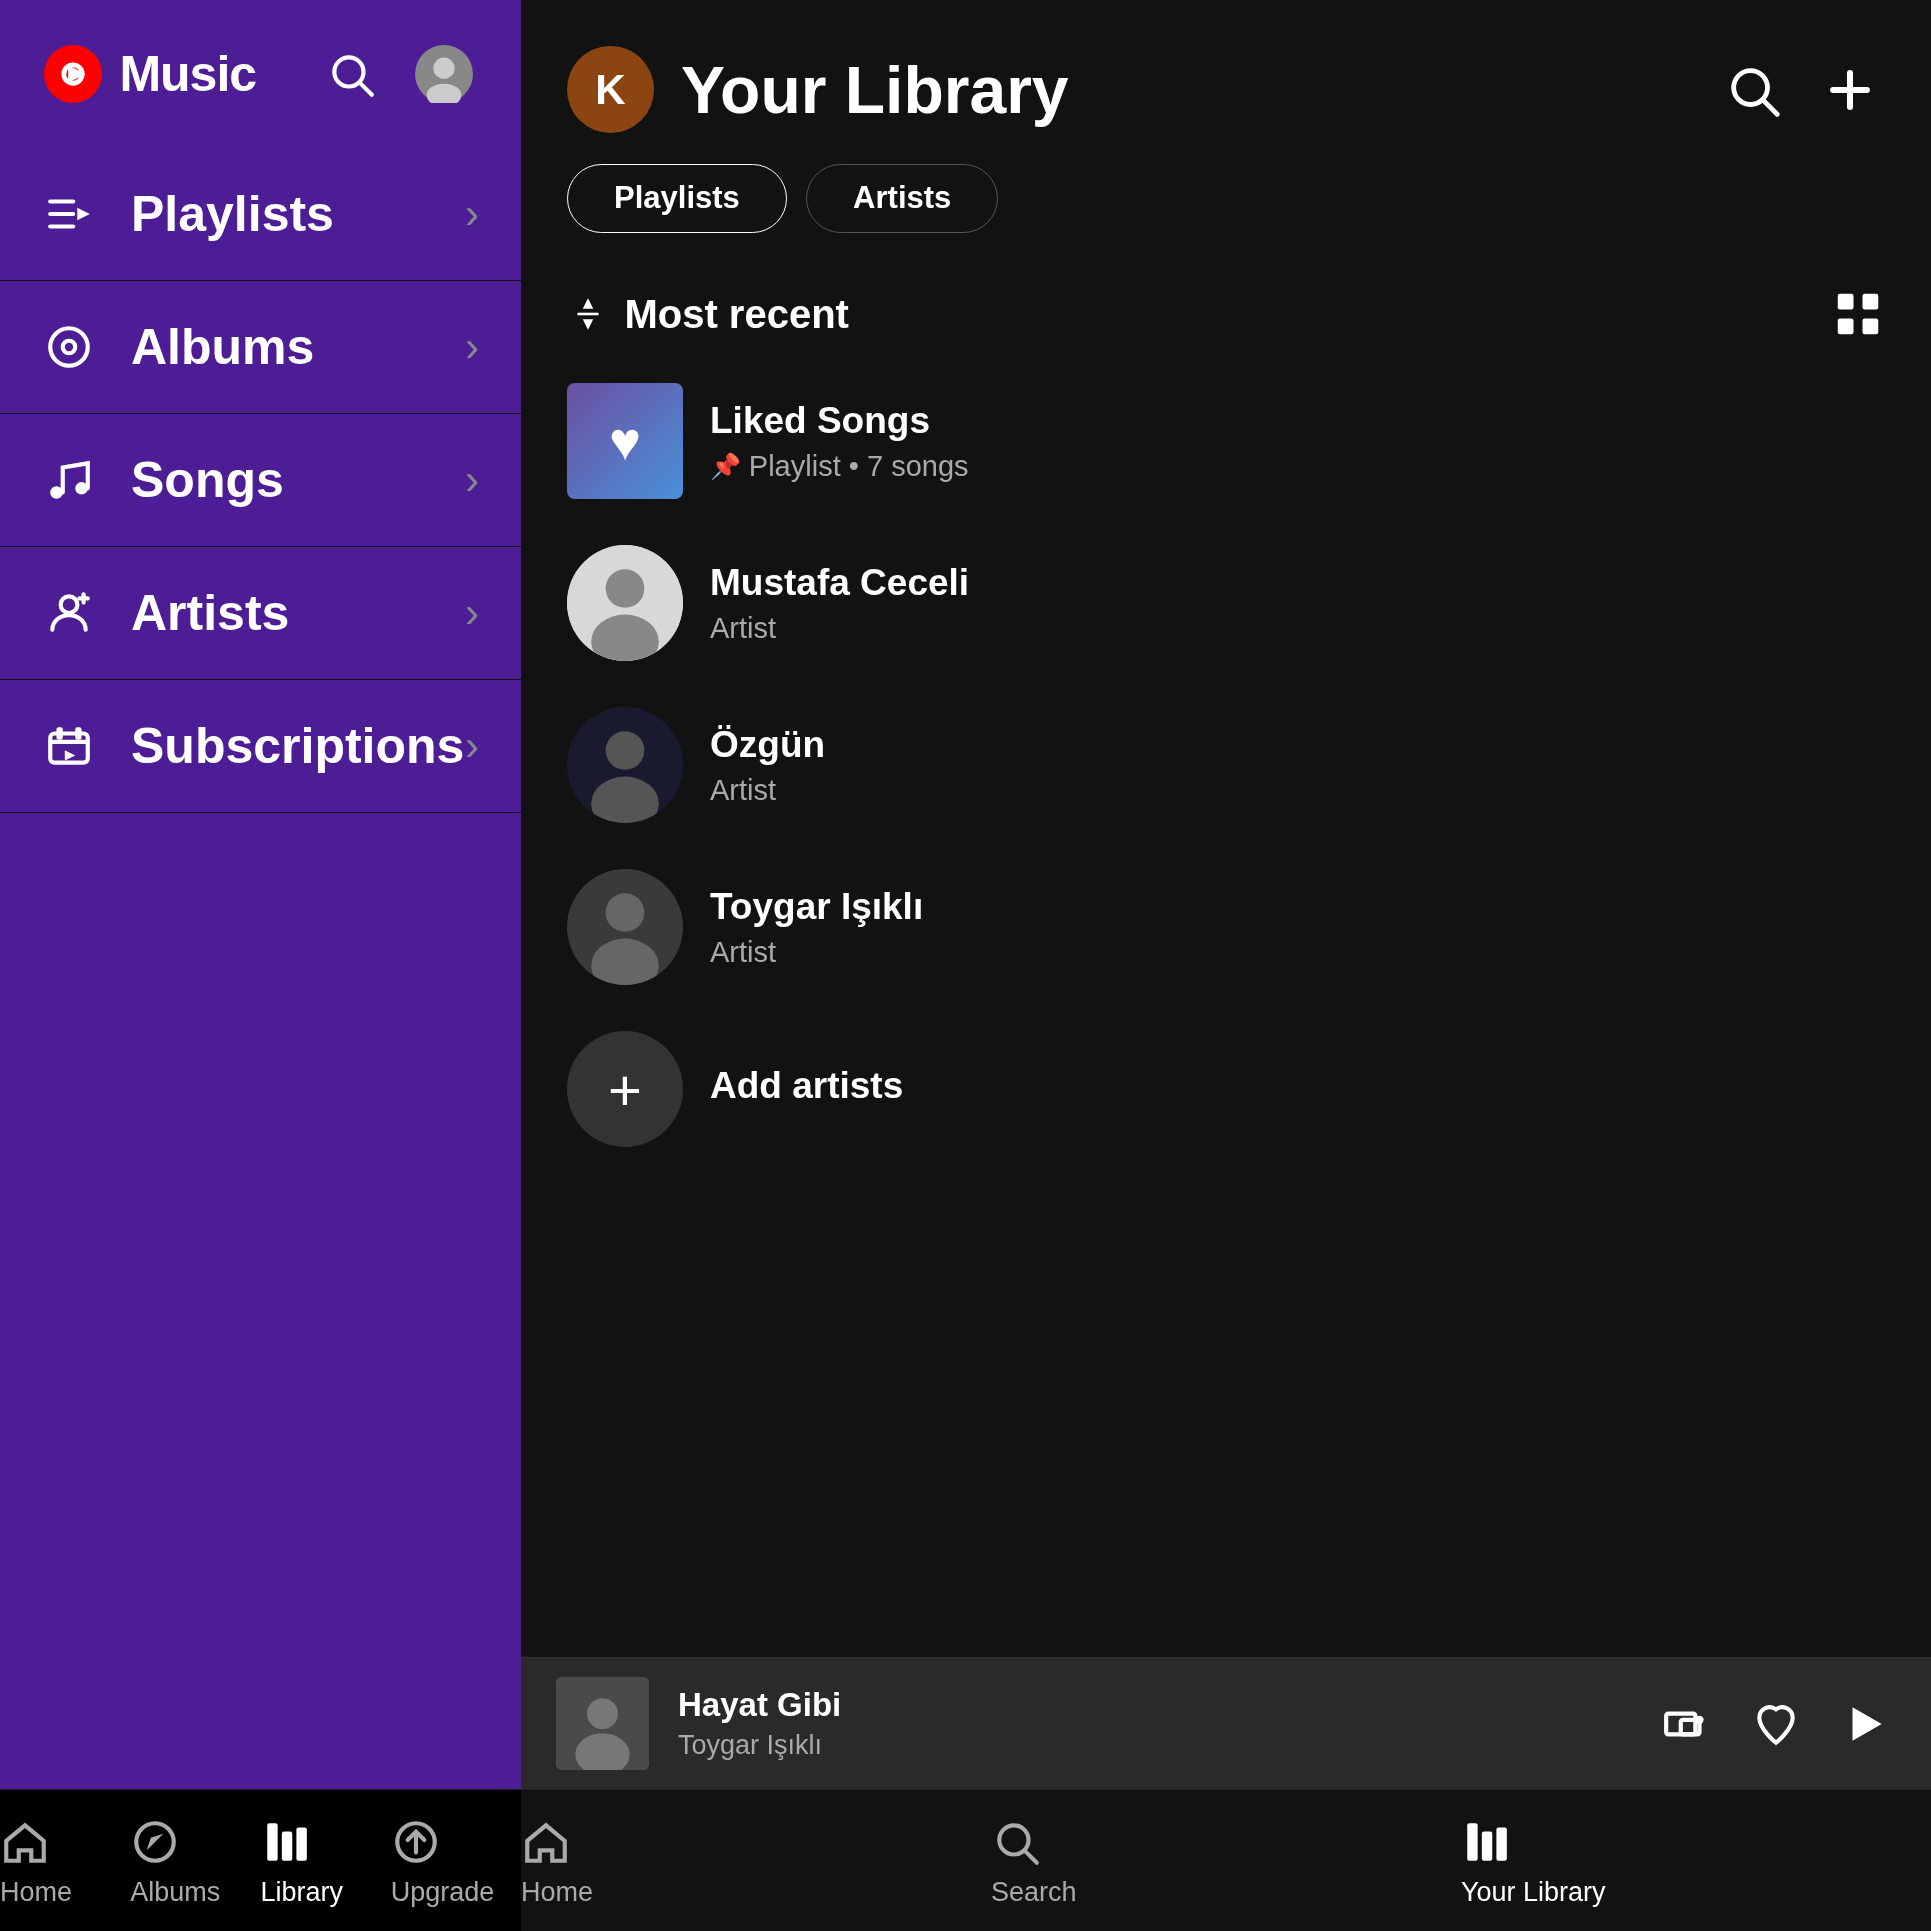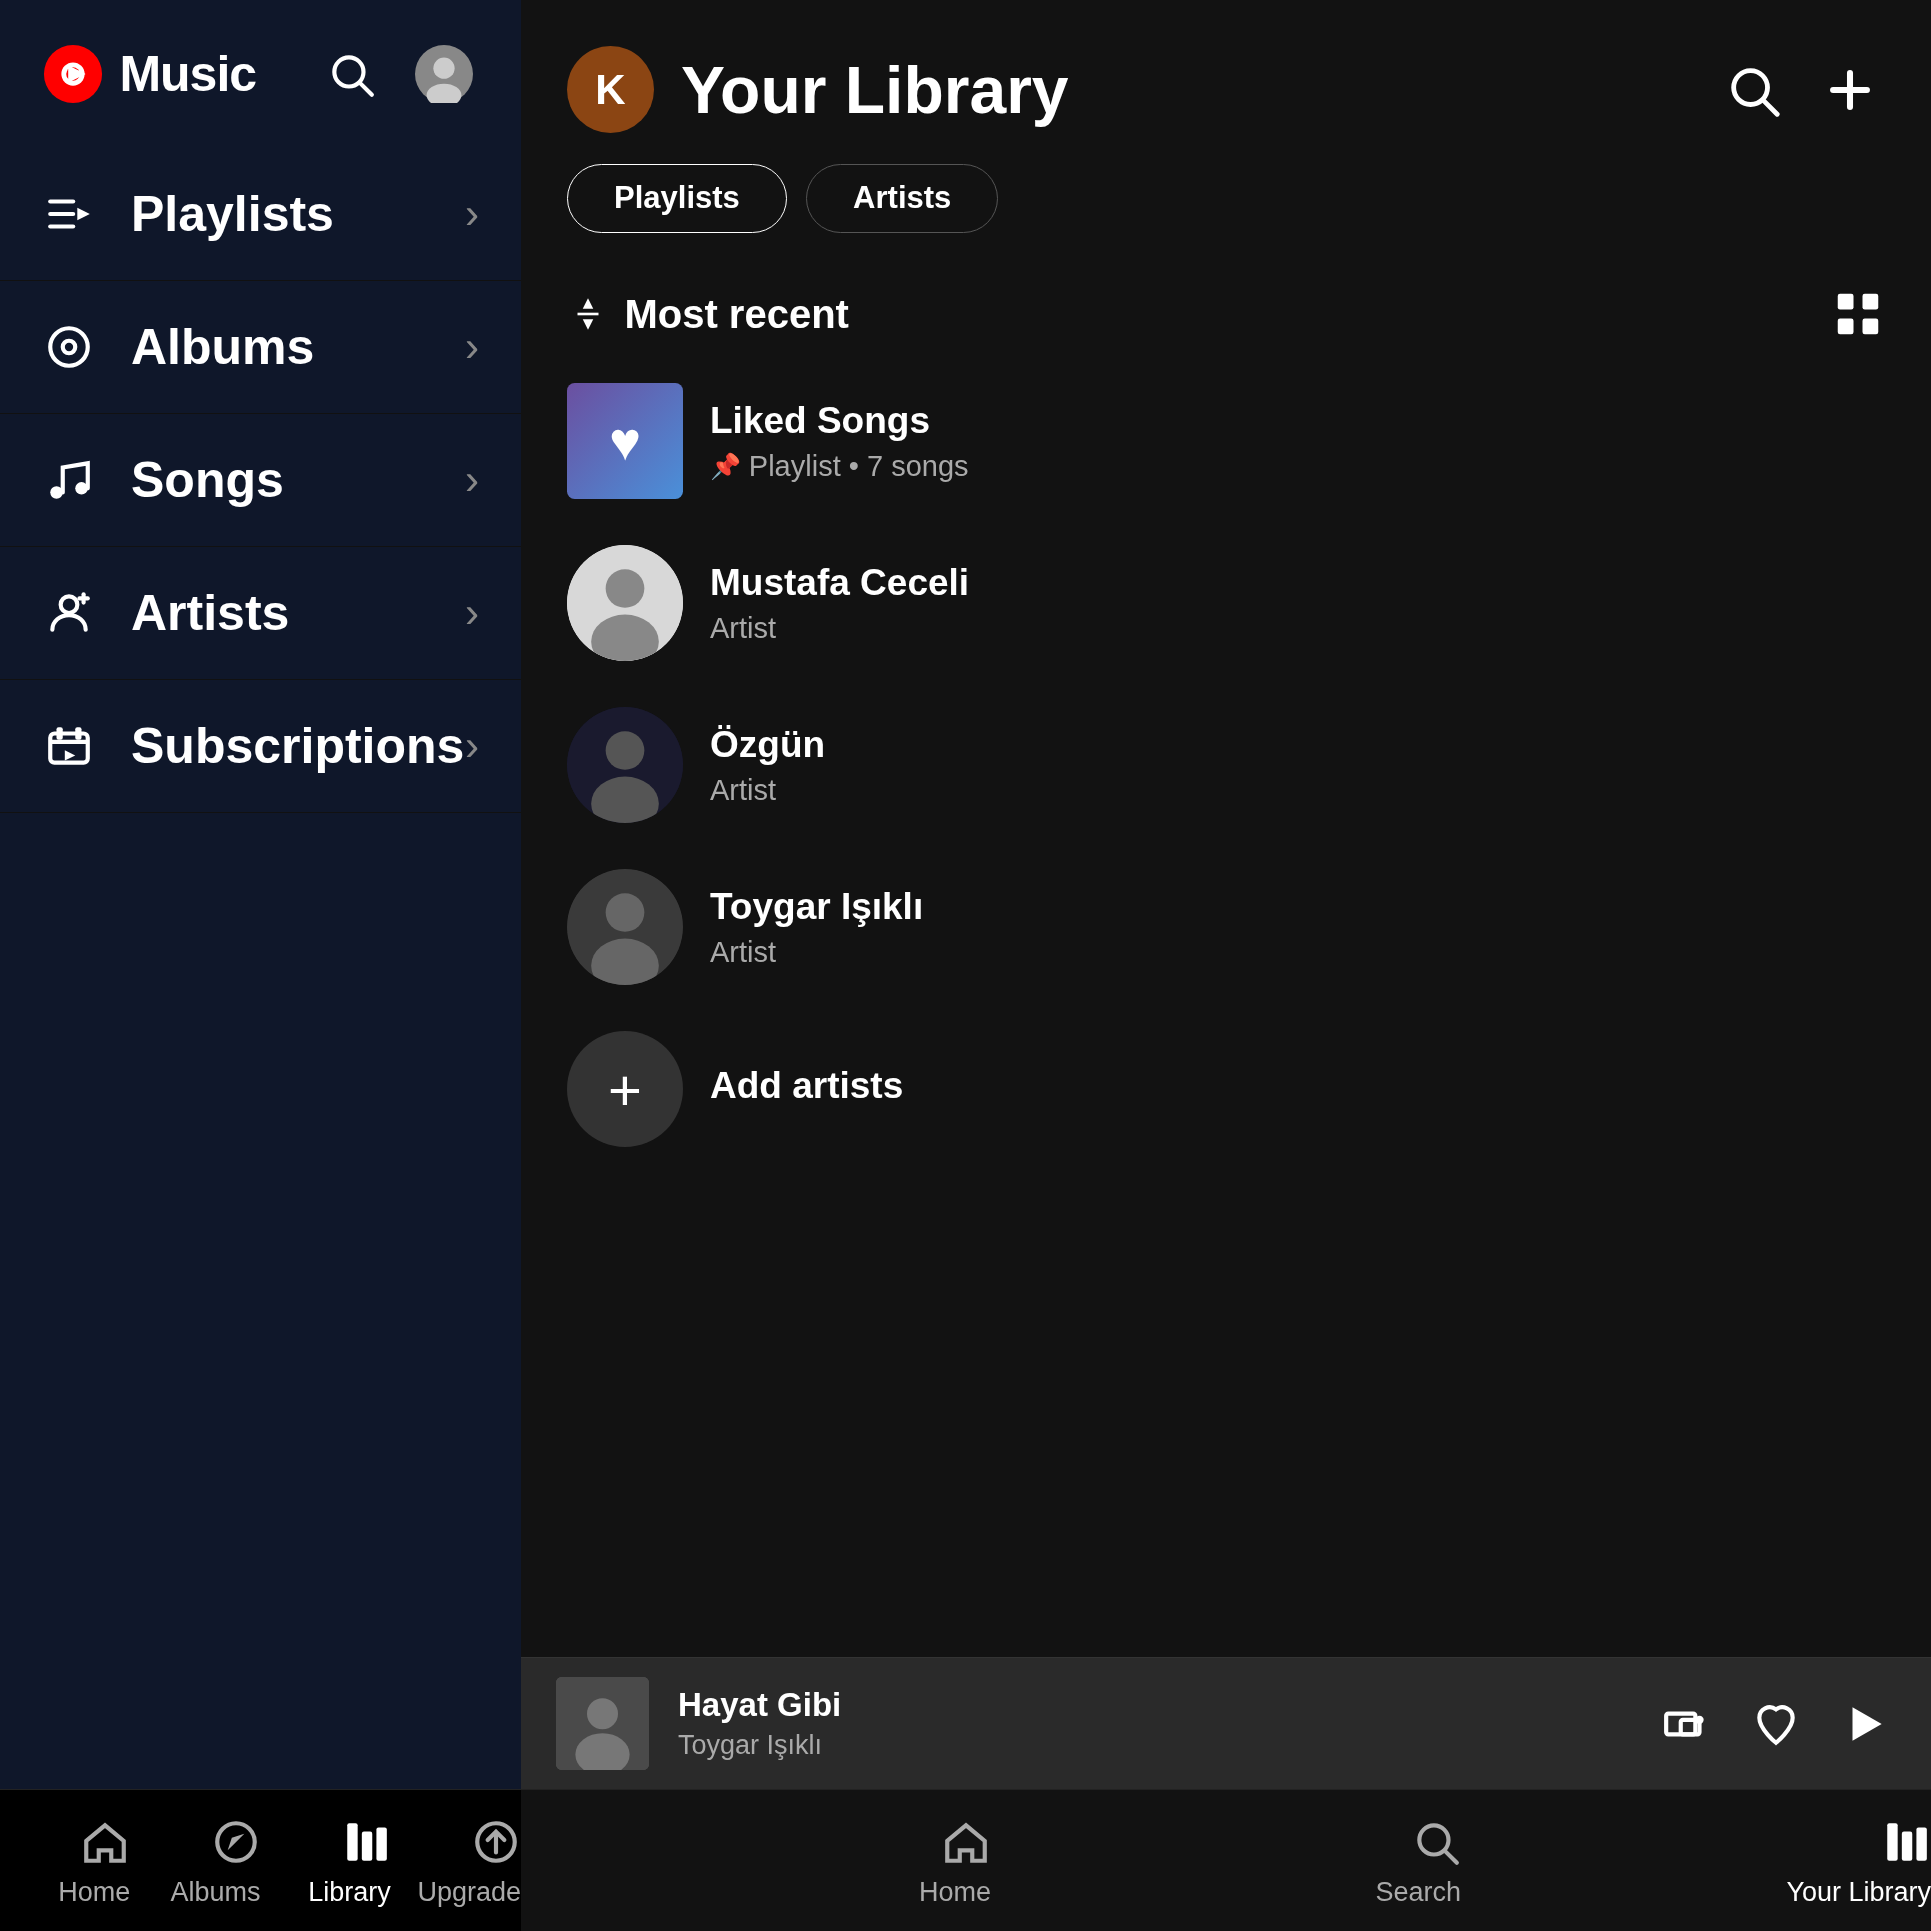--- a/index.html
+++ b/index.html
@@ -9,21 +9,21 @@
       background: #000;
       font-family: 'Helvetica Neue', Arial, sans-serif;
       display: flex;
       overflow: hidden;
     }
 
     
     .left-panel {
       width: 521px;
       height: 1931px;
-      background: #0f172a;
+      background: #4c1d95;
       display: flex;
       flex-direction: column;
       position: relative;
     }
 
     .left-header {
       display: flex;
       align-items: center;
       justify-content: space-between;
       padding: 39px 42px 39px 42px;
@@ -96,21 +96,21 @@
     .bottom-nav-left {
       display: flex;
       border-top: 1px solid #222;
       background: #000;
     }
 
     .bottom-nav-item {
       flex: 1;
       display: flex;
       flex-direction: column;
-      align-items: flex-end;
+      align-items: flex-start;
       justify-content: center;
       padding: 27px 0 23px;
       cursor: pointer;
       gap: 9.7px;
     }
 
     .bottom-nav-icon {
       font-size: 50px;
       color: #aaa;
     }

